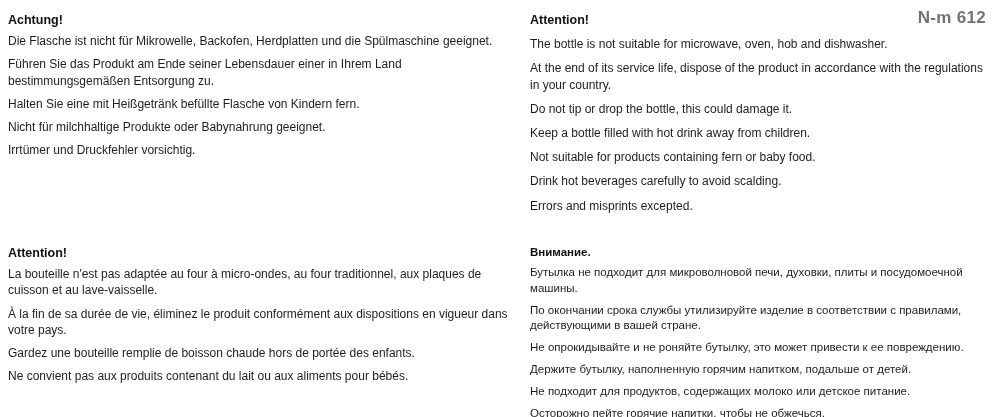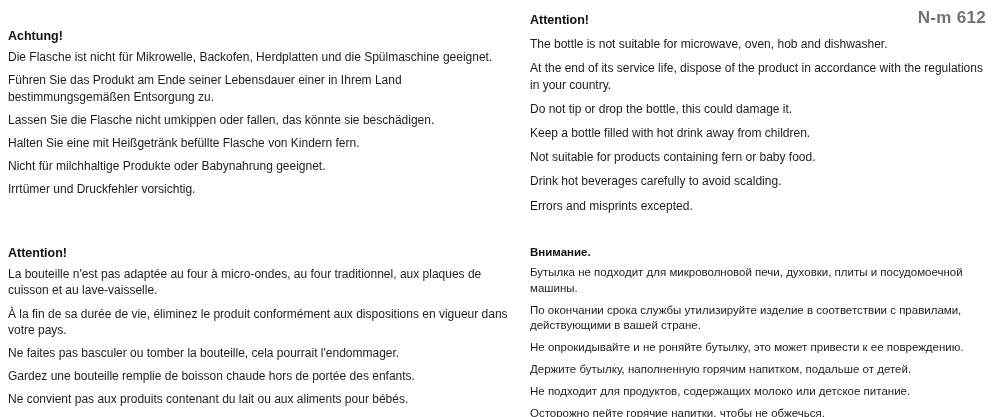--- a/index.html
+++ b/index.html
@@ -28,21 +28,21 @@
     font-weight: bold;
     letter-spacing: 0.3px;
     color: #737373;
   }
   .block {
     position: absolute;
     box-sizing: border-box;
   }
   .block-de {
     left: 8px;
-    top: 28px;
+    top: 12px;
     width: 500px;
   }
   .block-en {
     left: 530px;
     top: 12px;
     width: 460px;
   }
   .block-fr {
     left: 8px;
     top: 245px;
@@ -87,42 +87,40 @@
 <body>
 
 <div class="page">
 
   <div class="product-code">N-m 612</div>
 
   <div class="block block-de">
     <div class="heading">Achtung!</div>
     <p class="para">Die Flasche ist nicht für Mikrowelle, Backofen, Herdplatten und die Spülmaschine geeignet.</p>
     <p class="para">Führen Sie das Produkt am Ende seiner Lebensdauer einer in Ihrem Land bestimmungsgemäßen Entsorgung zu.</p>
-    <p class="para">Lassen Sie die Flasche nicht umkippen oder fallen, das könnte sie beschädigen.</p>
     <p class="para">Halten Sie eine mit Heißgetränk befüllte Flasche von Kindern fern.</p>
     <p class="para">Nicht für milchhaltige Produkte oder Babynahrung geeignet.</p>
     <p class="para">Irrtümer und Druckfehler vorsichtig.</p>
   </div>
 
   <div class="block block-en">
     <div class="heading">Attention!</div>
     <p class="para">The bottle is not suitable for microwave, oven, hob and dishwasher.</p>
     <p class="para">At the end of its service life, dispose of the product in accordance with the regulations in your country.</p>
     <p class="para">Do not tip or drop the bottle, this could damage it.</p>
     <p class="para">Keep a bottle filled with hot drink away from children.</p>
     <p class="para">Not suitable for products containing fern or baby food.</p>
     <p class="para">Drink hot beverages carefully to avoid scalding.</p>
     <p class="para">Errors and misprints excepted.</p>
   </div>
 
   <div class="block block-fr">
     <div class="heading">Attention!</div>
     <p class="para">La bouteille n'est pas adaptée au four à micro-ondes, au four traditionnel, aux plaques de cuisson et au lave-vaisselle.</p>
     <p class="para">À la fin de sa durée de vie, éliminez le produit conformément aux dispositions en vigueur dans votre pays.</p>
-    <p class="para">Ne faites pas basculer ou tomber la bouteille, cela pourrait l'endommager.</p>
     <p class="para">Gardez une bouteille remplie de boisson chaude hors de portée des enfants.</p>
     <p class="para">Ne convient pas aux produits contenant du lait ou aux aliments pour bébés.</p>
 
   </div>
 
   <div class="block block-ru">
     <div class="heading">Внимание.</div>
     <p class="para">Бутылка не подходит для микроволновой печи, духовки, плиты и посудомоечной машины.</p>
     <p class="para">По окончании срока службы утилизируйте изделие в соответствии с правилами, действующими в вашей стране.</p>
     <p class="para">Не опрокидывайте и не роняйте бутылку, это может привести к ее повреждению.</p>

